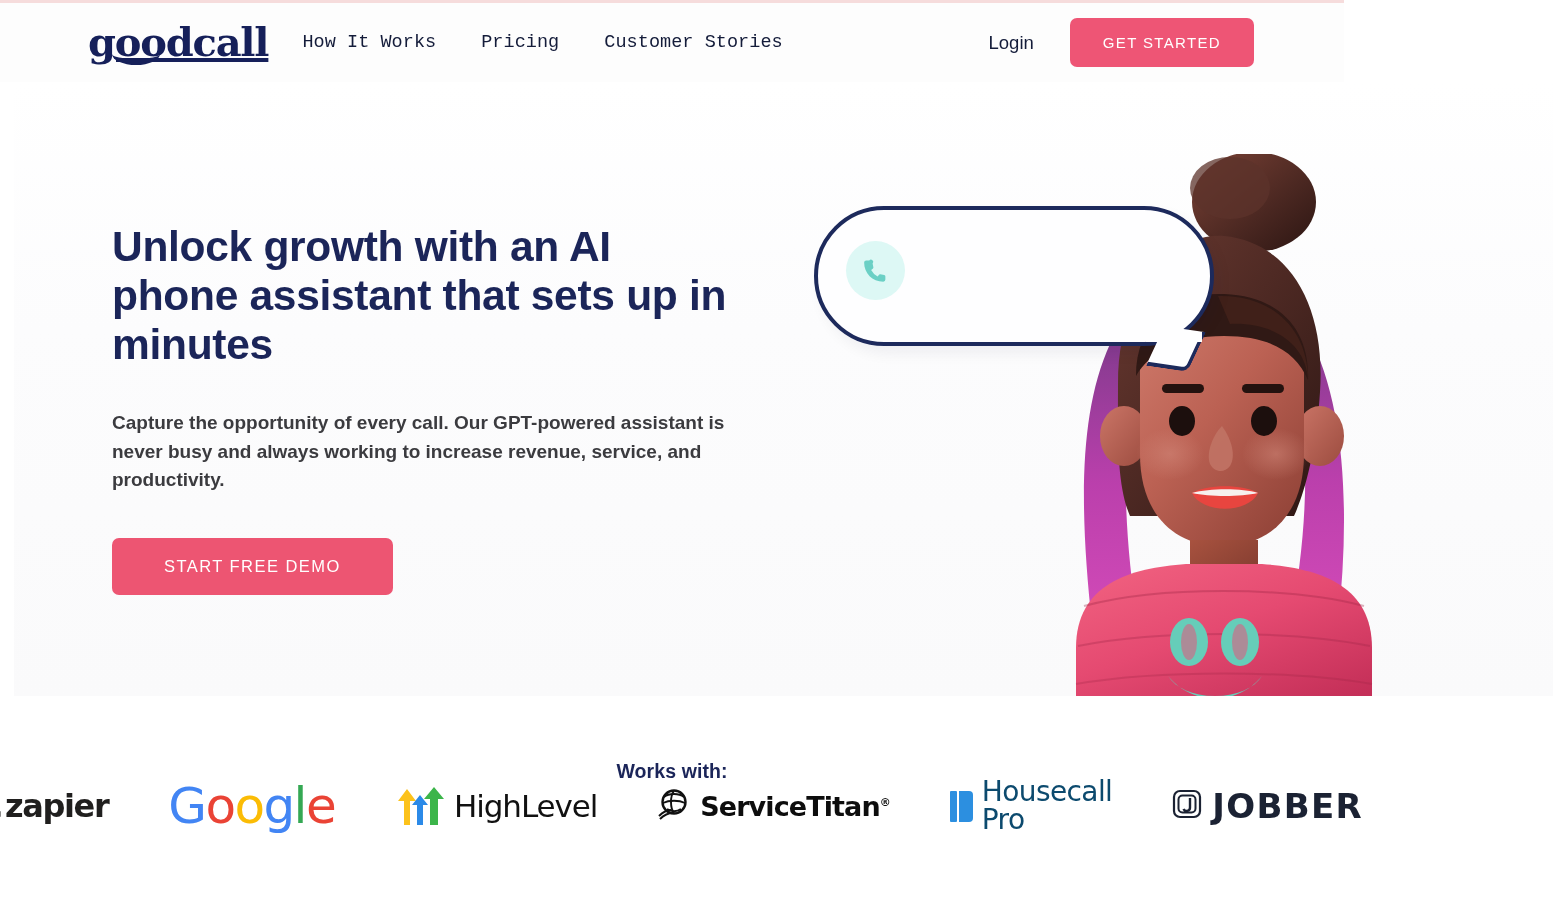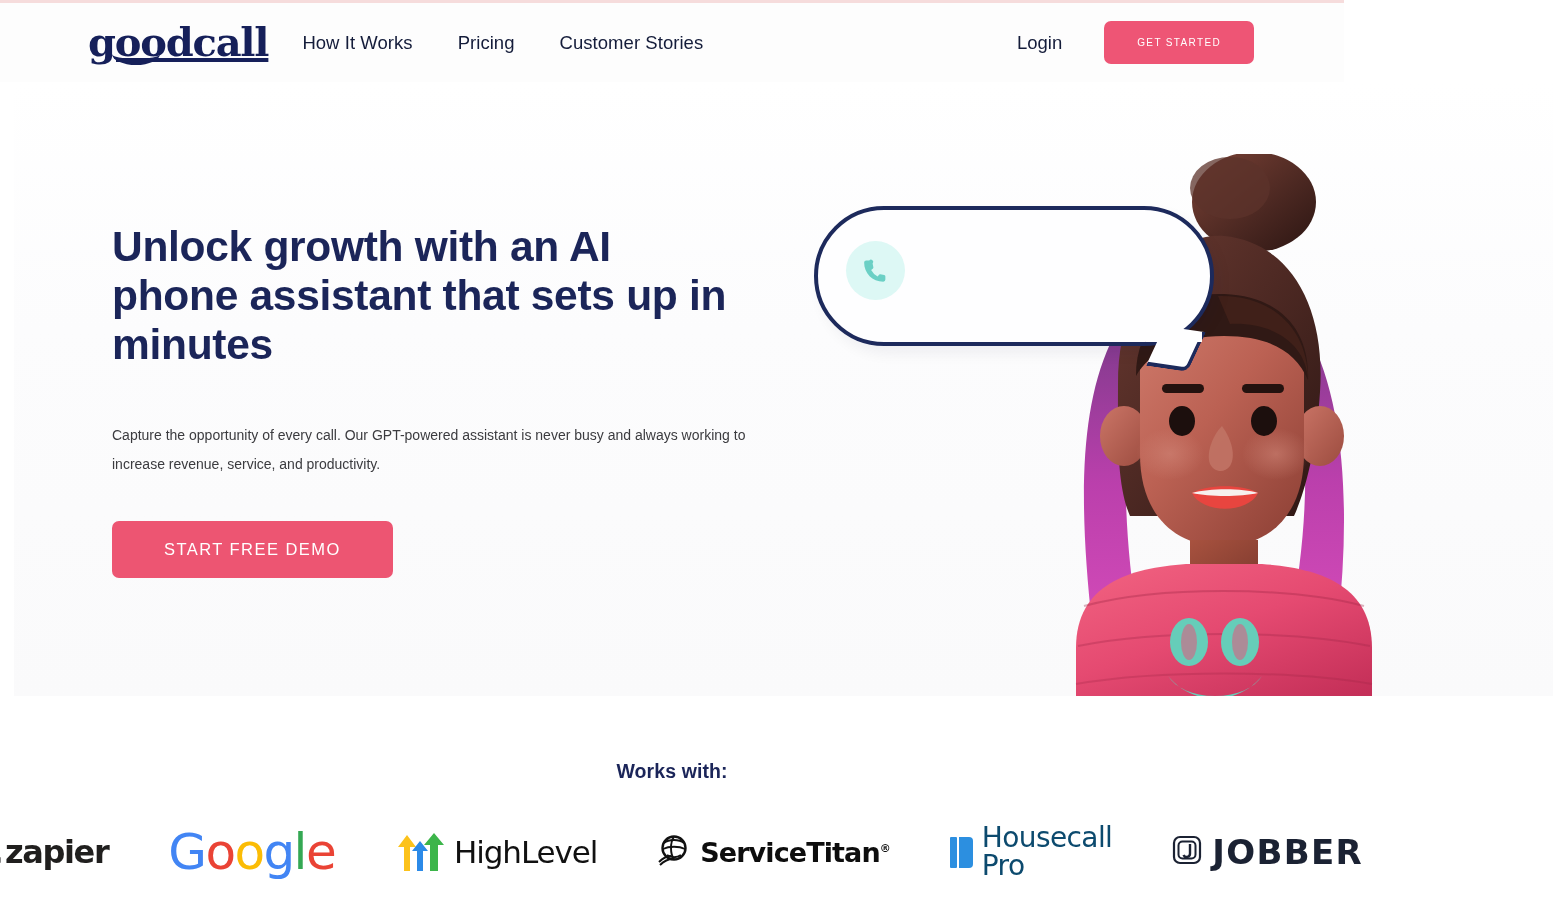--- a/index.html
+++ b/index.html
@@ -69,46 +69,46 @@
     align-items: center;
     gap: 45px;
     margin-left: 34px;
   }
   .nav-link {
     font-size: 18.5px;
     color: #141c3a;
     text-decoration: none;
     white-space: nowrap;
     letter-spacing: 0.05px;
+    font-family: Liberation Mono, monospace;
   }
 
   .header-right {
     margin-left: auto;
     display: flex;
     align-items: center;
     gap: 36px;
   }
   .login-link {
     font-size: 18.5px;
     color: #141c3a;
     text-decoration: none;
   }
   .btn-primary {
     background: #ee5575;
     color: #ffffff;
     border: none;
     border-radius: 7px;
     font-family: "Liberation Sans", sans-serif;
-    font-size: 10px;
+    font-size: 15px;
     font-weight: 500;
     letter-spacing: 1.35px;
     padding: 16px 33px;
     cursor: pointer;
     white-space: nowrap;
-    margin-left: 6px;
   }
 
   
   .hero {
     position: absolute;
     top: 82px; left: 14px;
     width: 1553px;
     height: 614px;
     background: linear-gradient(180deg, #ffffff 0%, #fcfcfd 40%, #fafafb 100%);
     overflow: hidden;
@@ -124,26 +124,26 @@
   .hero-title {
     font-size: 42.5px;
     line-height: 49px;
     font-weight: 700;
     color: #1b2559;
     letter-spacing: -0.3px;
     max-width: 620px;
   }
 
   .hero-sub {
-    margin-top: 52px;
-    font-size: 14px;
+    margin-top: 40px;
+    font-size: 19px;
     line-height: 28.5px;
     color: #3b3b3f;
     max-width: 645px;
-    font-weight: 400;
+    font-weight: 700;
   }
 
   .hero-cta {
     margin-top: 43px;
     background: #ed5572;
     color: #ffffff;
     border: none;
     border-radius: 7px;
     font-family: "Liberation Sans", sans-serif;
     font-size: 16.5px;
@@ -246,21 +246,20 @@
   }
   .works-title {
     text-align: center;
     margin-top: 64px;
     font-size: 19.5px;
     font-weight: 700;
     color: #1b2559;
     letter-spacing: 0.1px;
   }
   .logo-row {
-    margin-top: 46px;
     display: flex;
     align-items: center;
     justify-content: center;
     gap: 60px;
     padding: 0 116px;
   }
   .logo-item {
     display: flex;
     align-items: center;
     justify-content: center;

